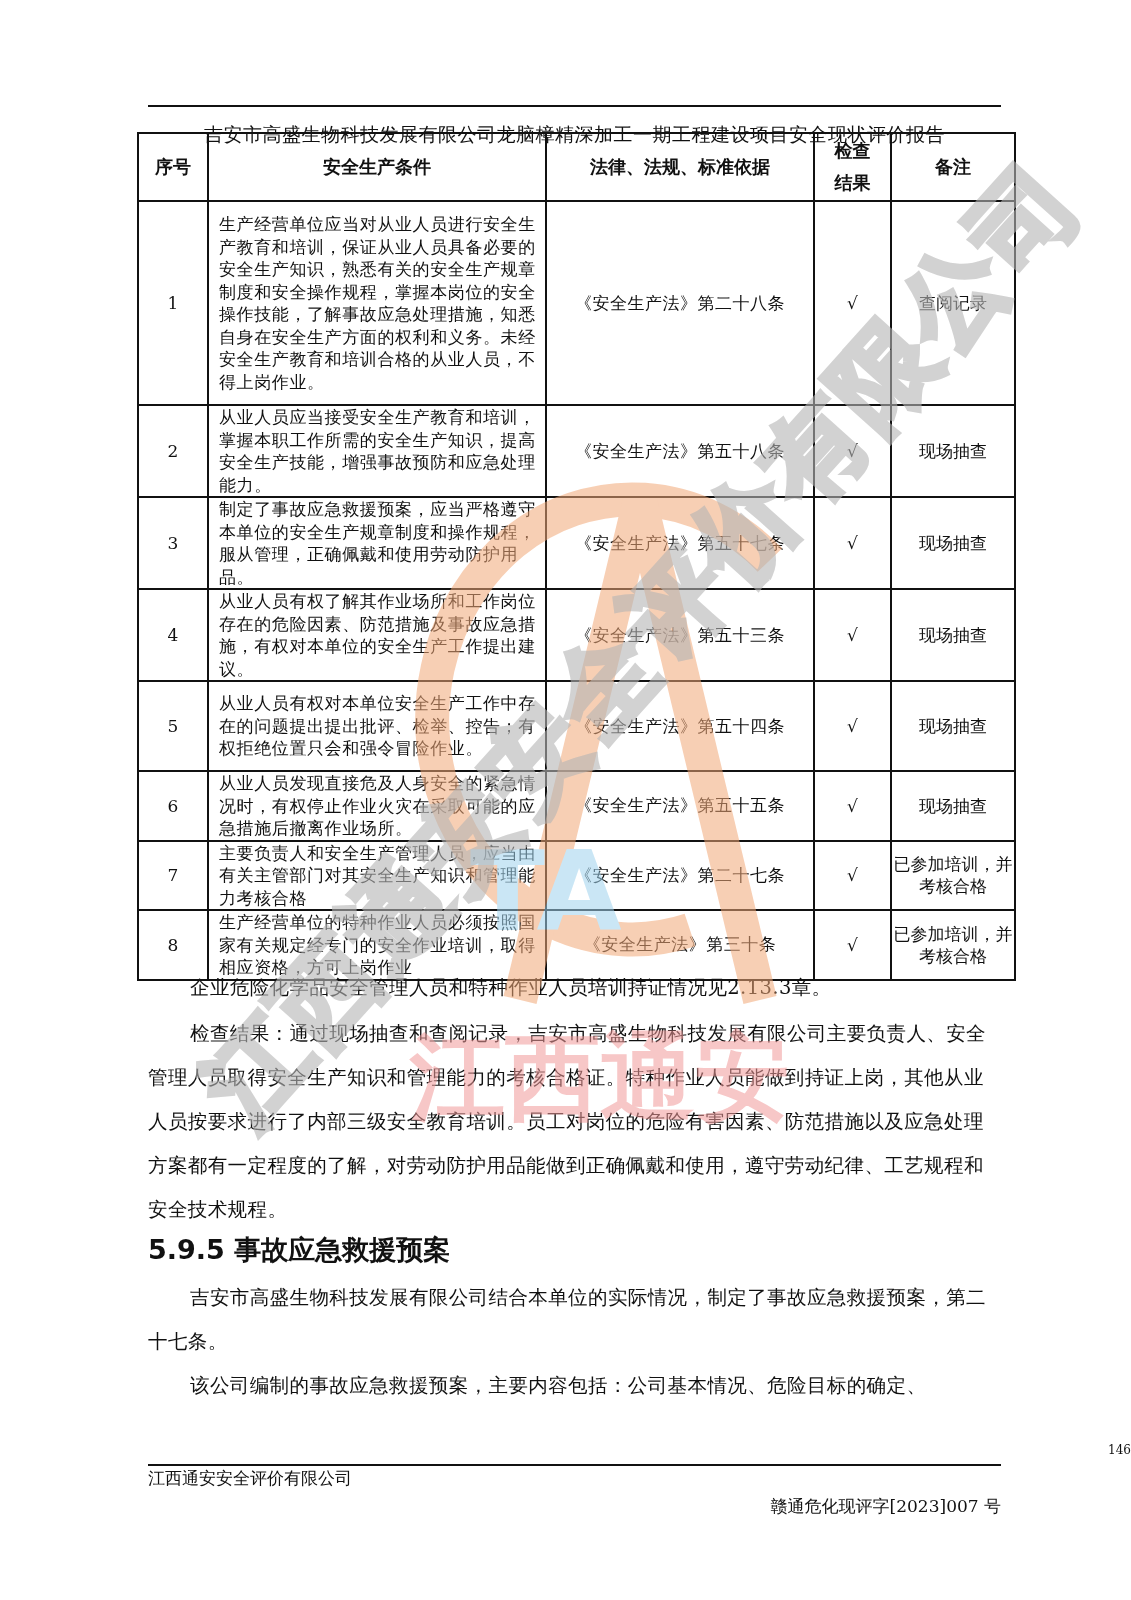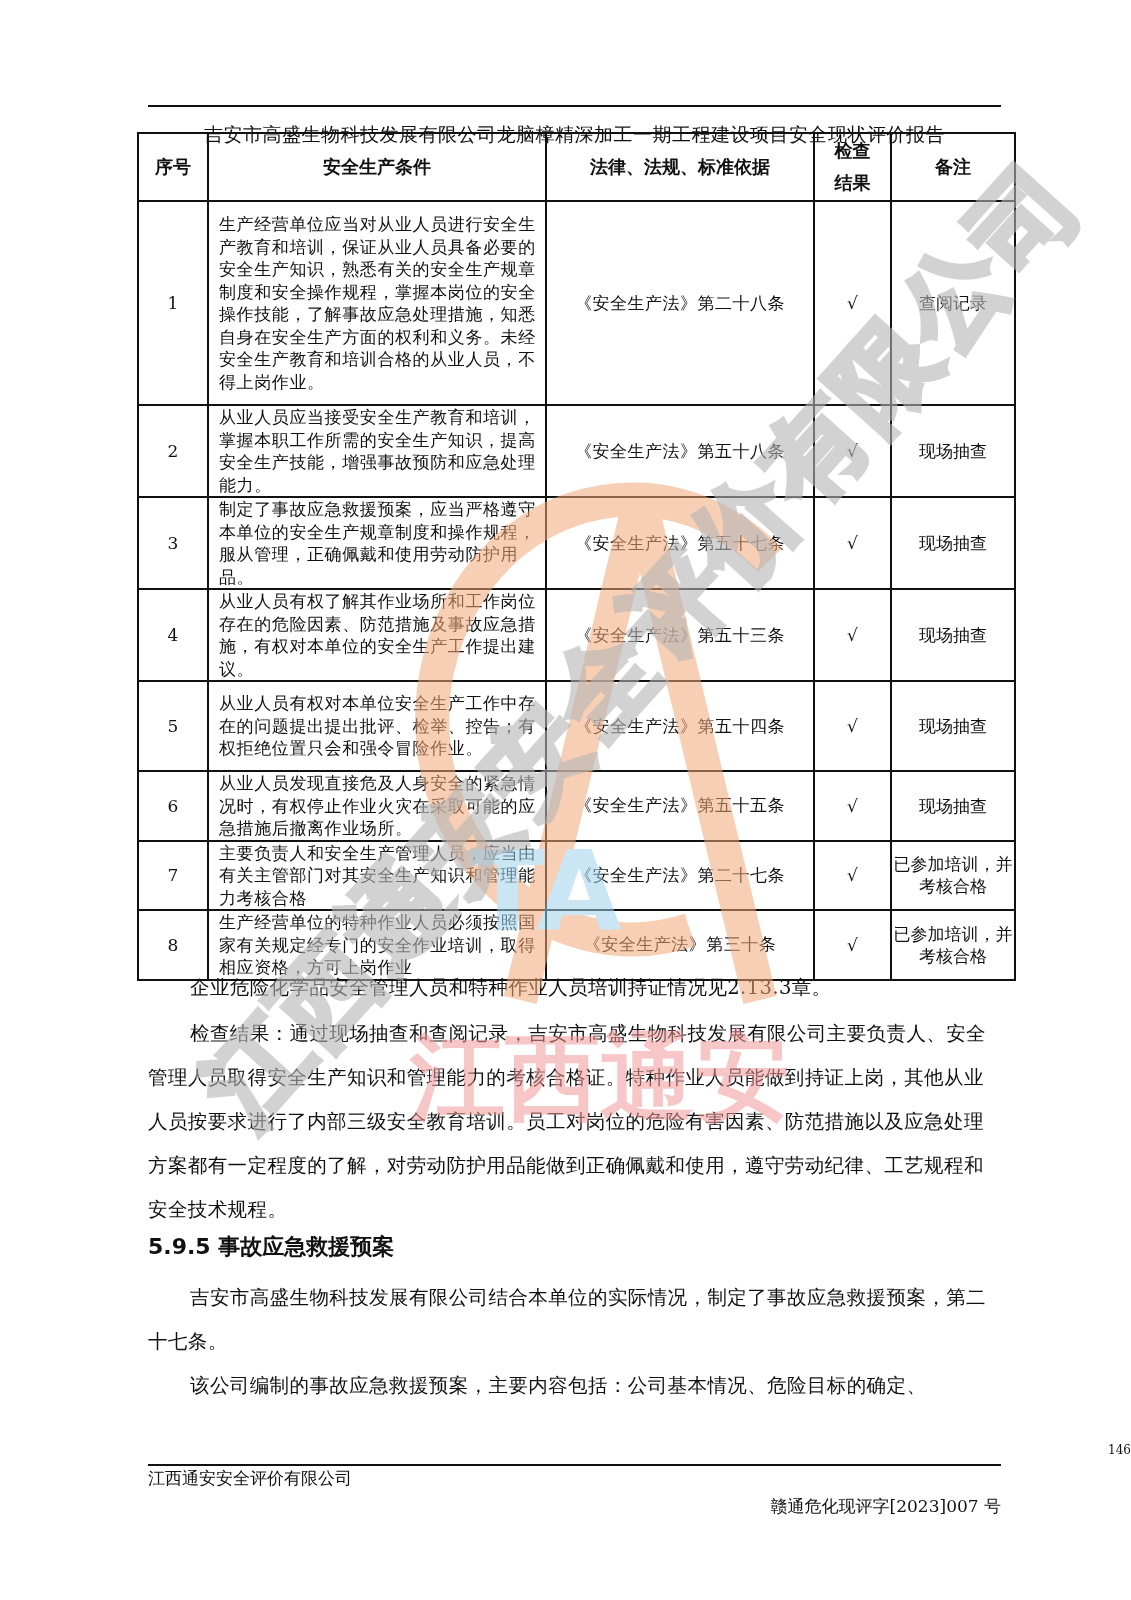--- a/index.html
+++ b/index.html
@@ -19,21 +19,21 @@
   .c-no { text-align: center; }
   .c-cond { text-align: left; padding: 0 6px 0 10px !important; line-height: 22.5px; letter-spacing: 0.6px; }
   .c-law { text-align: center; letter-spacing: 0.5px; }
   .c-res { text-align: center; }
   .c-note { text-align: center; line-height: 22px; }
 
   .para { position: absolute; left: 148px; width: 853px; font-size: 19.5px; letter-spacing: 0.4px;
           line-height: 44px; }
   .indent { text-indent: 42px; }
   .section-title { position: absolute; left: 148px; top: 1232px; font-family: "DejaVu Sans", "Liberation Sans", sans-serif;
-          font-weight: bold; font-size: 22px; }
+          font-weight: bold; font-size: 27px; }
 
   .page-number { position: absolute; left: 0; width: 1131px; top: 1443px; text-align: right; font-size: 12px; }
   .footer-rule { position: absolute; left: 148px; top: 1464px; width: 853px; height: 2px; background: #111; }
   .footer-left { position: absolute; left: 148px; top: 1467px; font-size: 17px; }
   .footer-right { position: absolute; right: 130px; top: 1467px; font-size: 17px; margin-top: 28px; }
 
   
   .watermark { position: absolute; left: 0; top: 0; width: 1131px; height: 1600px; pointer-events: none; }
 </style>
 </head>

